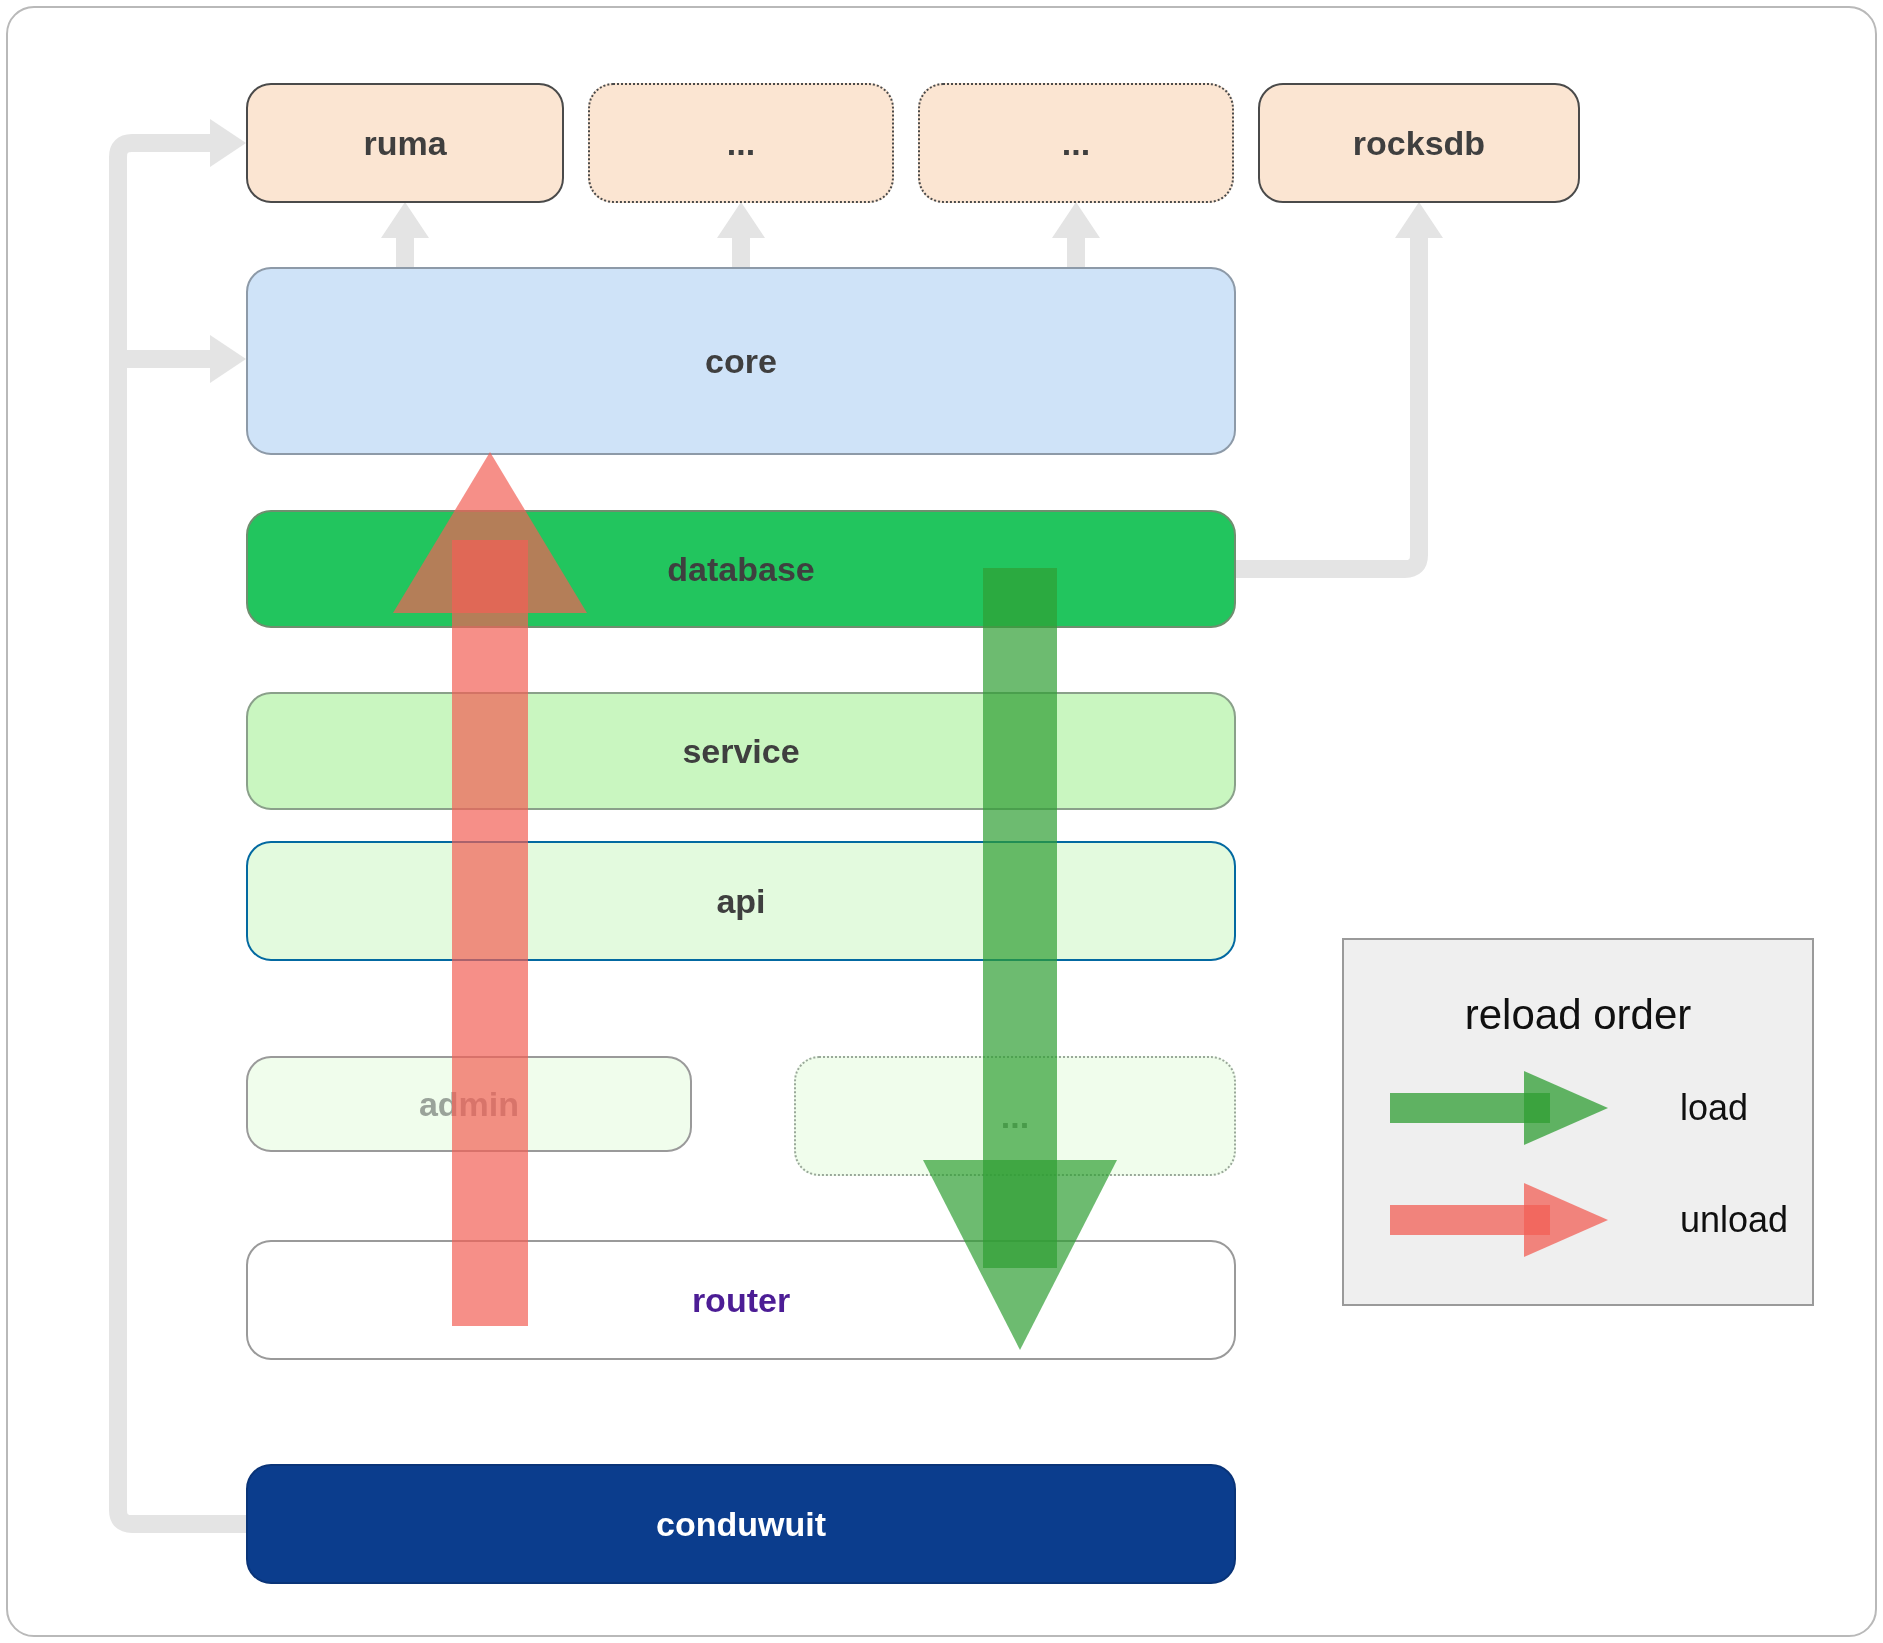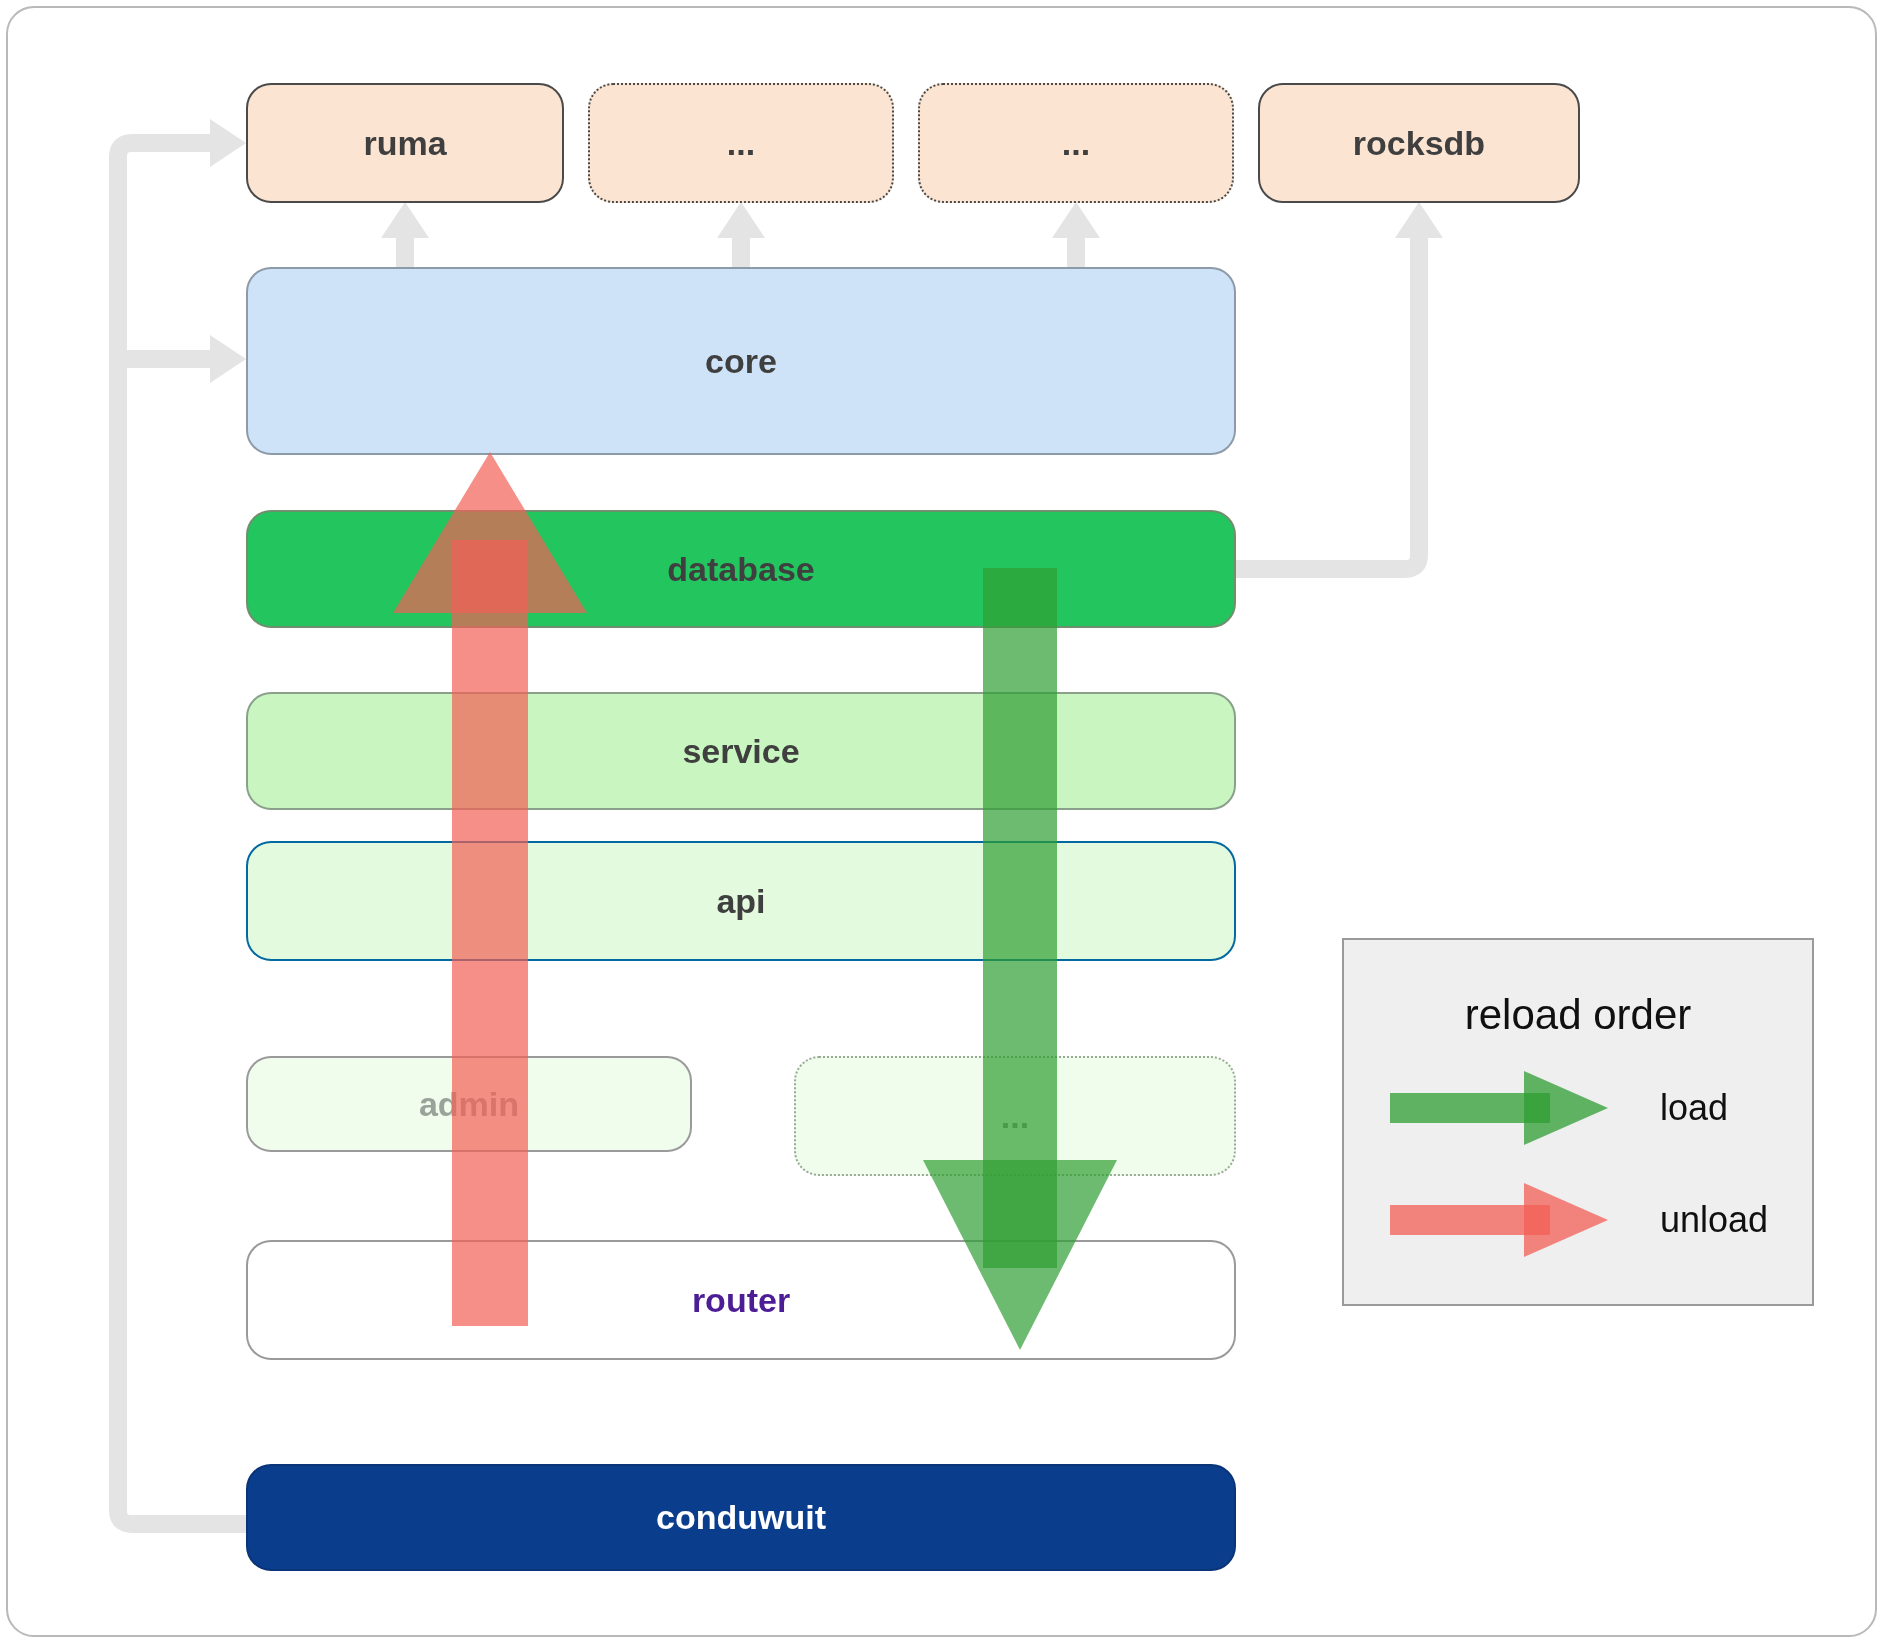--- a/index.html
+++ b/index.html
@@ -15,25 +15,25 @@
   #node-dep1     {left:588px;top:83px;width:306px;height:120px;background:#fbe5d2;border:2px dotted #4a4a4a;}
   #node-dep2     {left:918px;top:83px;width:316px;height:120px;background:#fbe5d2;border:2px dotted #4a4a4a;}
   #node-rocksdb  {left:1258px;top:83px;width:322px;height:120px;background:#fbe5d2;border:2px solid #4a4a4a;}
   #node-core     {left:246px;top:267px;width:990px;height:188px;background:#cfe3f8;border:2px solid #8d9aa8;}
   #node-database {left:246px;top:510px;width:990px;height:118px;background:#22c55e;border:2px solid #6f8f6f;}
   #node-service  {left:246px;top:692px;width:990px;height:118px;background:#c9f6c0;border:2px solid #8aa08a;}
   #node-api      {left:246px;top:841px;width:990px;height:120px;background:#e3fade;border:2px solid #0369a1;}
   #node-admin    {left:246px;top:1056px;width:446px;height:96px;background:#f0fdec;border:2px solid #9a9a9a;color:#9aa39a;}
   #node-more     {left:794px;top:1056px;width:442px;height:120px;background:#f0fdec;border:2px dotted #9aa89a;color:#85947f;}
   #node-router   {left:246px;top:1240px;width:990px;height:120px;background:#ffffff;border:2px solid #9a9a9a;color:#4c1d95;}
-  #node-conduwuit{left:246px;top:1464px;width:990px;height:107px;background:#0b3d8d;border:2px solid #0a3478;color:#ffffff;font-weight:700;}
+  #node-conduwuit{left:246px;top:1464px;width:990px;height:120px;background:#0b3d8d;border:2px solid #0a3478;color:#ffffff;font-weight:700;}
   .legend{position:absolute;z-index:1;left:1342px;top:938px;width:472px;height:368px;
           background:#efefef;border:2px solid #9a9a9a;box-sizing:border-box;}
   .legend-title{margin-top:51px;text-align:center;font-size:42px;font-weight:400;color:#101010;}
-  .legend-row{display:flex;align-items:center;gap:44px;margin:26px 0 0 42px;height:86px;}
+  .legend-row{display:flex;align-items:center;gap:64px;margin:26px 0 0 42px;height:86px;}
   .legend-row svg{display:block;}
   .legend-label{font-size:36px;color:#101010;}
 </style>
 </head>
 <body>
 
 <div class="canvas">
 
   <div class="frame"></div>
 

